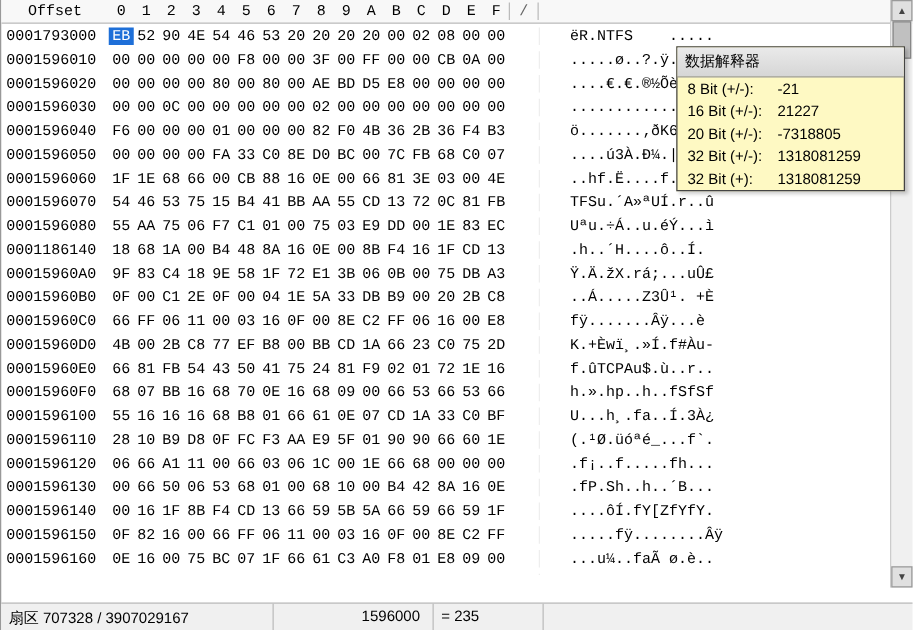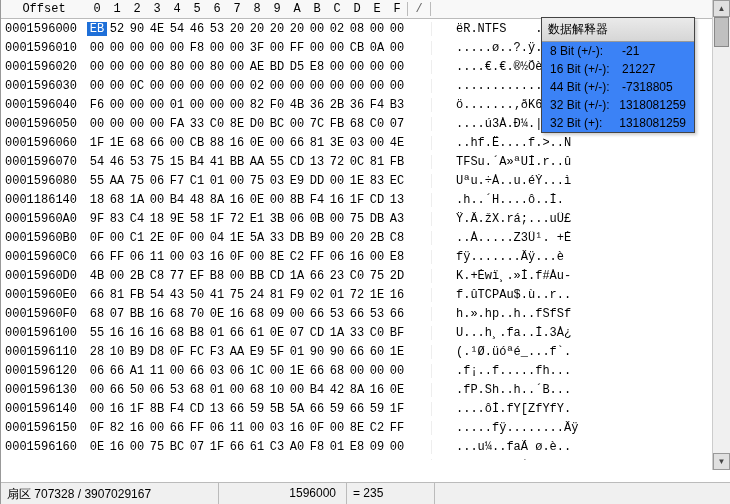--- a/index.html
+++ b/index.html
@@ -107,24 +107,24 @@
     white-space: nowrap;
   }
   .status-cell.sector { width: 218px; }
   .status-cell.offlab { width: 160px; text-align:right; }
   .status-cell.offval { width: 128px; text-align:right; padding-right:10px; }
   .status-cell.val { width: 88px; }
   .status-cell.sel-lab { flex:1; text-align:left; }
 
   .popup {
     position: absolute;
-    top: 17px;
+    top: 37px;
     left: 540px;
-    width: 154px;
-    background: #3b82f6;
+    width: 183px;
+    background: #fef9c3;
     border: 1px solid #444;
     box-shadow: 2px 2px 3px rgba(0,0,0,0.2);
     font-size: 12px;
     z-index: 10;
   }
   .popup .title {
     background: linear-gradient(#eaeaea,#d6d6d6);
     border-bottom: 1px solid #999;
     padding: 3px 6px;
     font-size: 12px;
@@ -160,21 +160,21 @@
         <div class="hex-col">D</div>
         <div class="hex-col">E</div>
         <div class="hex-col">F</div>
       </div>
     <div class="head-slash">/</div>
     <div class="ascii-col"></div>
     <div class="narrow-col"></div>
   </div>
   <div id="rows">
       <div class="data-row">
-        <div class="offset-col">0001596000</div>
+        <div class="offset-col">0001793000</div>
         <div style="display: flex;">
           <div class="byte sel">EB</div>
           <div class="byte">52</div>
           <div class="byte">90</div>
           <div class="byte">4E</div>
           <div class="byte">54</div>
           <div class="byte">46</div>
           <div class="byte">53</div>
           <div class="byte">20</div>
           <div class="byte">20</div>
@@ -726,21 +726,21 @@
   <div id="popup-rows">
       <div class="row">
         <div class="lab">8 Bit (+/-):</div>
         <div class="val">-21</div>
       </div>
       <div class="row">
         <div class="lab">16 Bit (+/-):</div>
         <div class="val">21227</div>
       </div>
       <div class="row">
-        <div class="lab">44 Bit (+/-):</div>
+        <div class="lab">20 Bit (+/-):</div>
         <div class="val">-7318805</div>
       </div>
       <div class="row">
         <div class="lab">32 Bit (+/-):</div>
         <div class="val">1318081259</div>
       </div>
       <div class="row">
         <div class="lab">32 Bit (+):</div>
         <div class="val">1318081259</div>
       </div>

